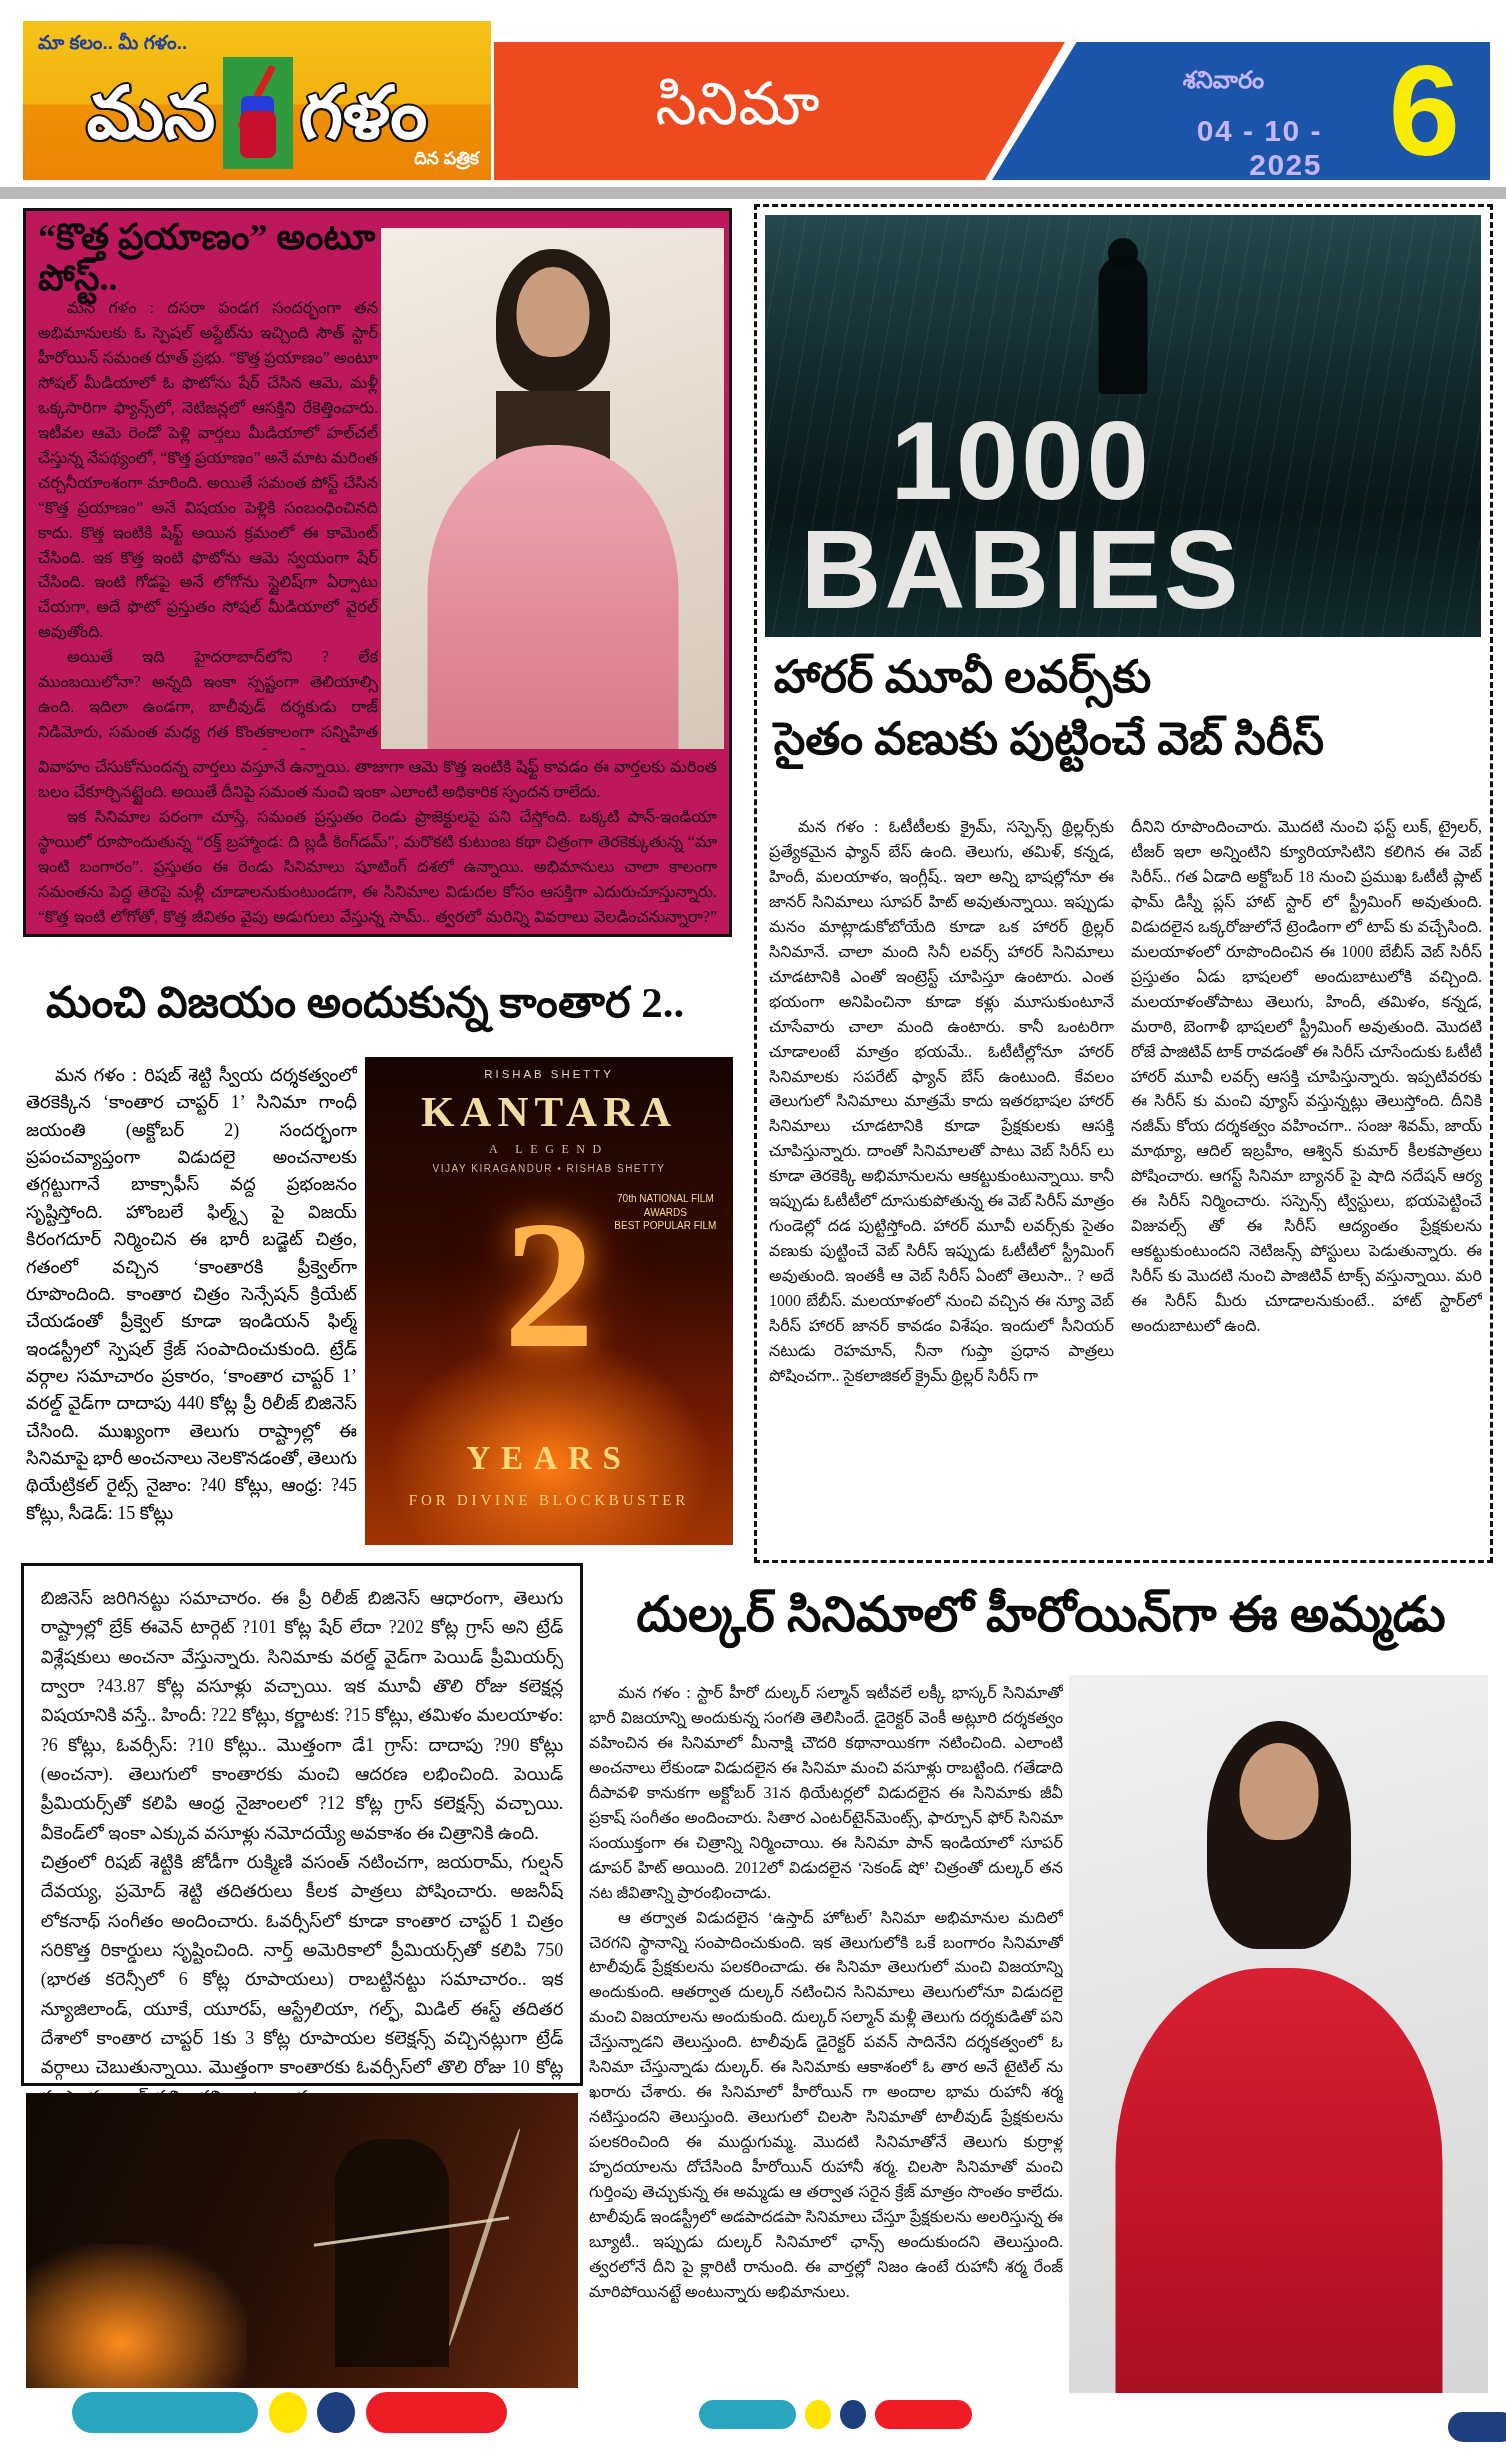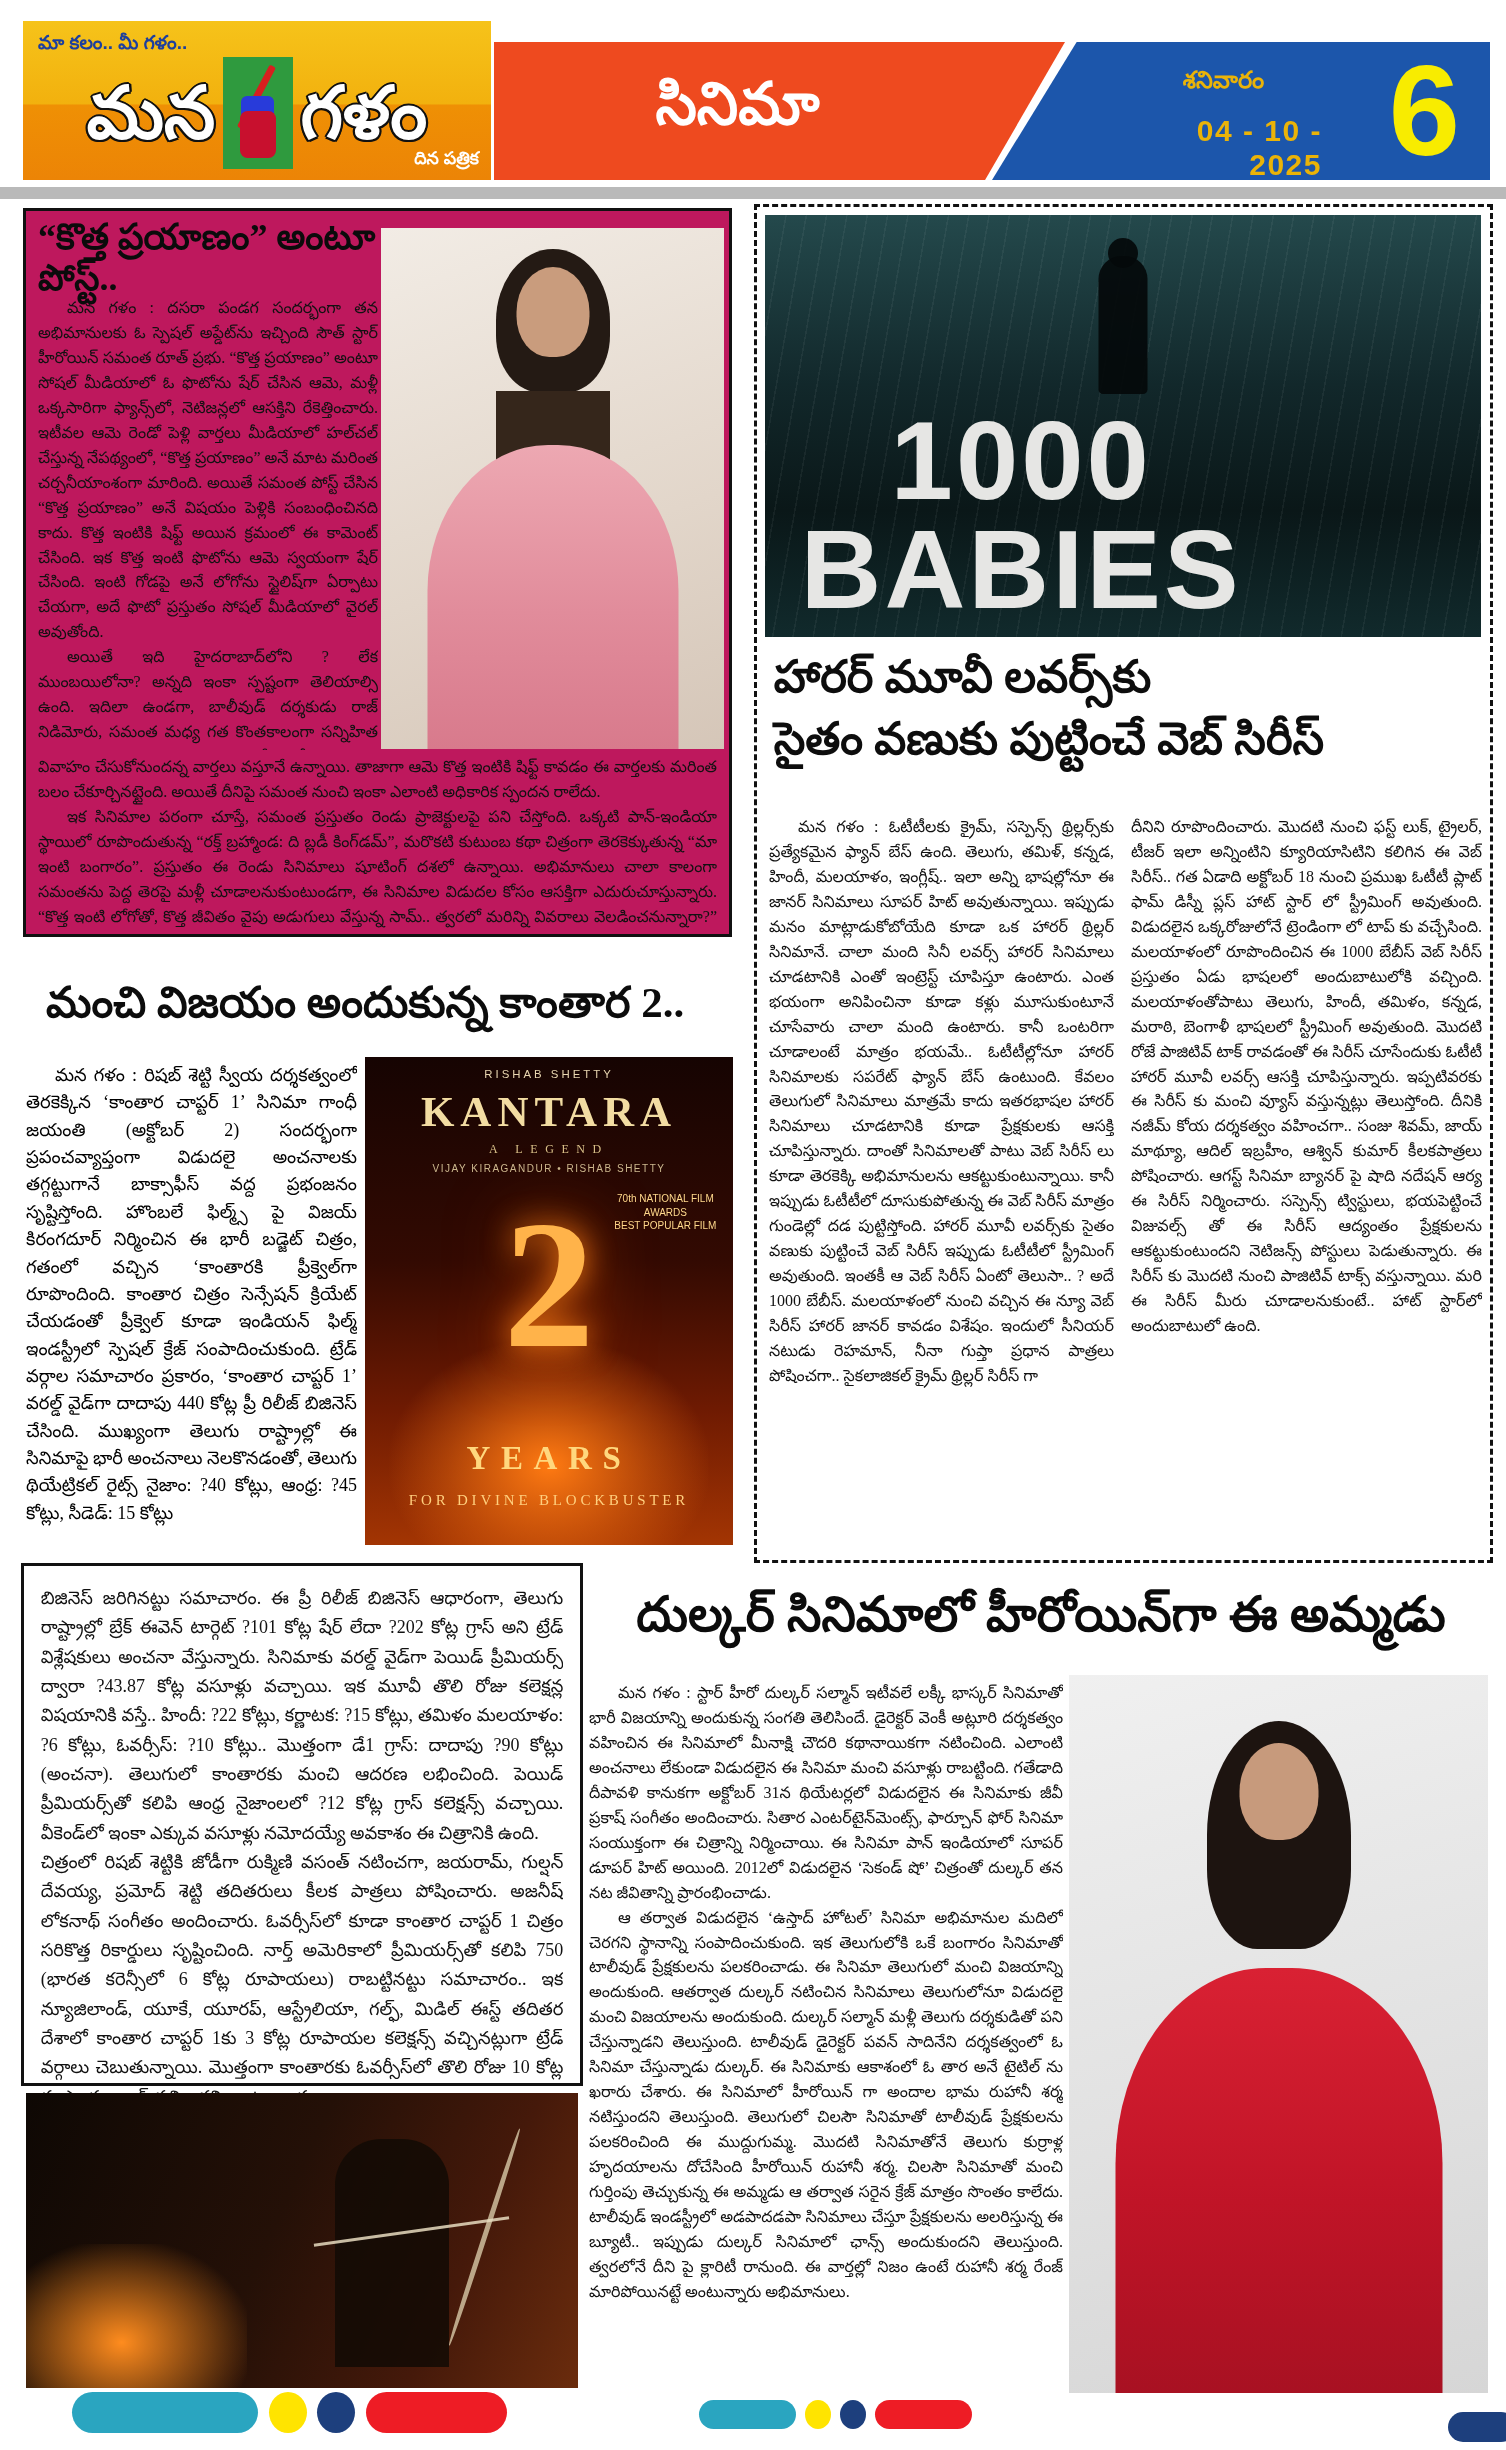--- a/index.html
+++ b/index.html
@@ -14,25 +14,25 @@
   .mast-title { font-size:73px; font-weight:bold; color:#fff; line-height:1.0;
     text-shadow:-2.3px 0 #111,2.3px 0 #111,0 -2.3px #111,0 2.3px #111,-1.5px -1.5px #111,1.5px 1.5px #111,-1.5px 1.5px #111,1.5px -1.5px #111; }
   .logo-box { position:relative; width:70px; height:112px; background:#2f9a3e; flex:0 0 auto; }
   .logo-pencil { position:absolute; left:30px; top:4.6px; width:6.8px; height:70px; background:#d71f1f; transform:rotate(28deg); border-radius:2.3px; }
   .logo-fist { position:absolute; left:16.7px; bottom:10.6px; width:36px; height:47px; background:#c8102e; border-radius:7.6px; }
   .logo-fingers { position:absolute; left:18px; bottom:47px; width:33px; height:26px; background:#283bda; border-radius:6px 6px 3px 3px; }
   .edition { position:absolute; right:12px; bottom:7.6px; color:#fff; font-size:17.5px; font-weight:bold; font-family:"Liberation Sans",sans-serif; }
 
   .cinema-box { position:absolute; left:494px; top:42px; width:571px; height:138px; background:#ee4a1f;
     clip-path:polygon(0 0,100% 0,86% 100%,0 100%); display:flex; align-items:center; justify-content:center; }
-  .cinema-box span { color:#fff; font-size:59px; font-weight:bold; padding-right:84px; }
+  .cinema-box span { color:#fff; font-size:59px; font-weight:normal; padding-right:84px; }
 
   .date-box { position:absolute; left:992px; top:42px; width:498px; height:138px; background:#1c56ab;
     clip-path:polygon(17% 0,100% 0,100% 100%,0 100%); }
-  .date-stack { position:absolute; left:133px; top:24px; width:197px; text-align:center; color:#eab308; font-family:"Liberation Sans",sans-serif; }
+  .date-stack { position:absolute; left:133px; top:24px; width:197px; text-align:center; color:#c4b5fd; font-family:"Liberation Sans",sans-serif; }
   .date-day { font-size:24px; font-weight:bold; margin-bottom:13.7px; }
   .date-val { font-size:30px; font-weight:bold; letter-spacing:1.5px;text-align:right; }
   .page-number { position:absolute; right:30px; top:0px; color:#f8ec00; font-size:128px; line-height:138px; font-weight:bold; font-family:"Liberation Sans",sans-serif; }
 
   .gray-bar { position:absolute; left:0; top:187px; width:1507px; height:12px; background:#b9b9b9; }
 
   
   .body-text { font-size:16px; line-height:1.56; text-align:justify; color:#111; overflow:hidden; }
   .para-indent { text-indent:29px; }
 

